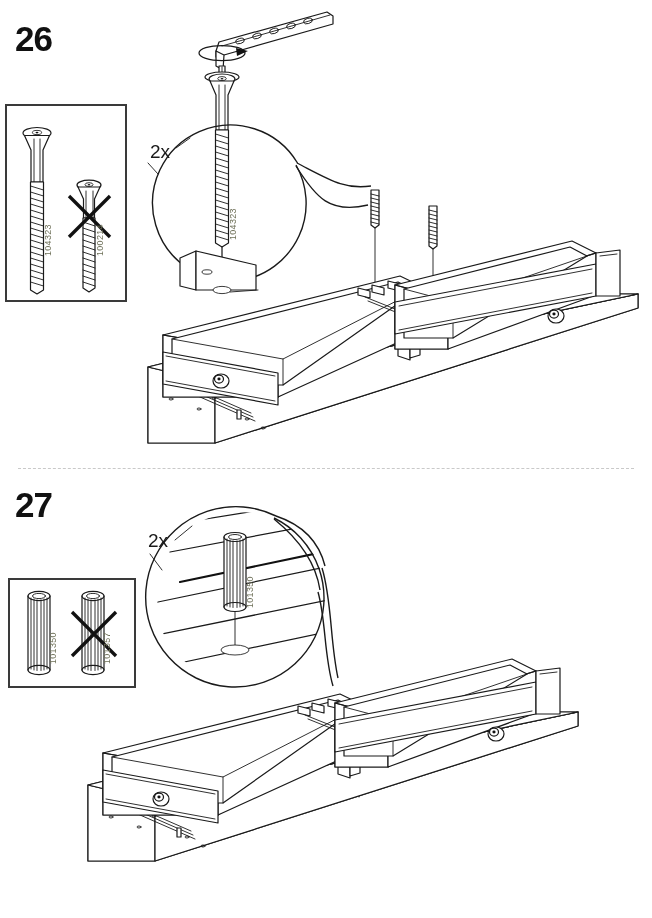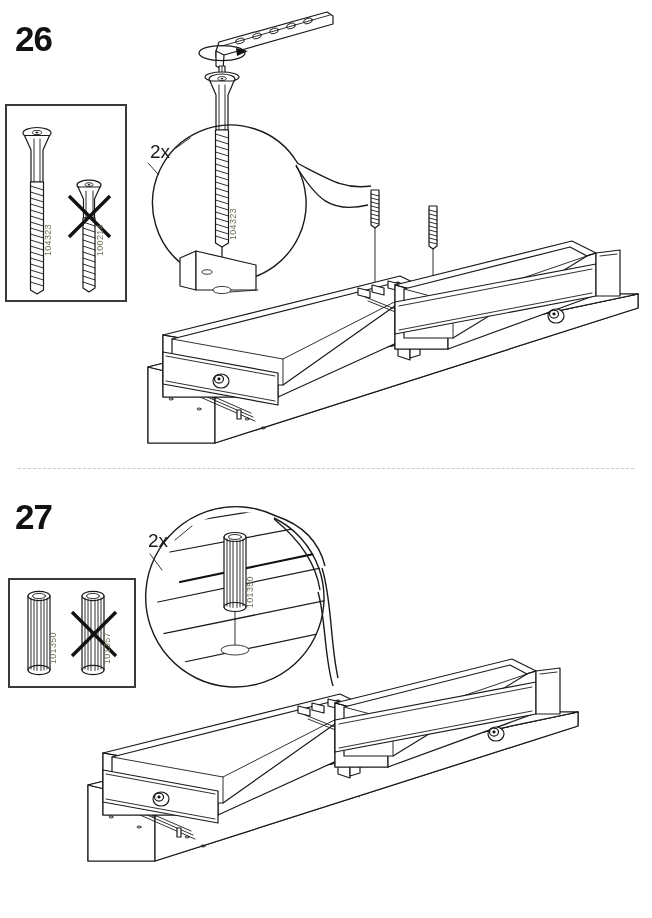--- a/index.html
+++ b/index.html
@@ -295,21 +295,21 @@
         <path class="fillw" d="M596 253 L620 250 L620 296 L596 296 Z"></path>
         <path class="ln-thin" d="M600 256 L617 254"></path>
       </g>
     </svg>
   </div>
 
   <div class="divider"></div>
 
   <div class="step" id="step-27">
 
-    <div class="step-number" style="left:15px;top:39px;text-align:center;">27</div>
+    <div class="step-number" style="left:15px;top:27px;text-align:center;">27</div>
 
     <div class="parts-box" id="parts-box-27" style="top:118px;">
       <svg width="124" height="106" viewBox="0 0 124 106">
 
         <g>
           <path class="fillw" d="M18 16 L40 16 L40 90 L18 90 Z"></path>
           <ellipse class="fillw" cx="29" cy="16" rx="11" ry="4.6"></ellipse>
           <ellipse class="ln-thin" cx="29" cy="16" rx="6.5" ry="2.6"></ellipse>
           <ellipse class="fillw" cx="29" cy="90" rx="11" ry="4.6"></ellipse>
           <g class="ln-thin">

